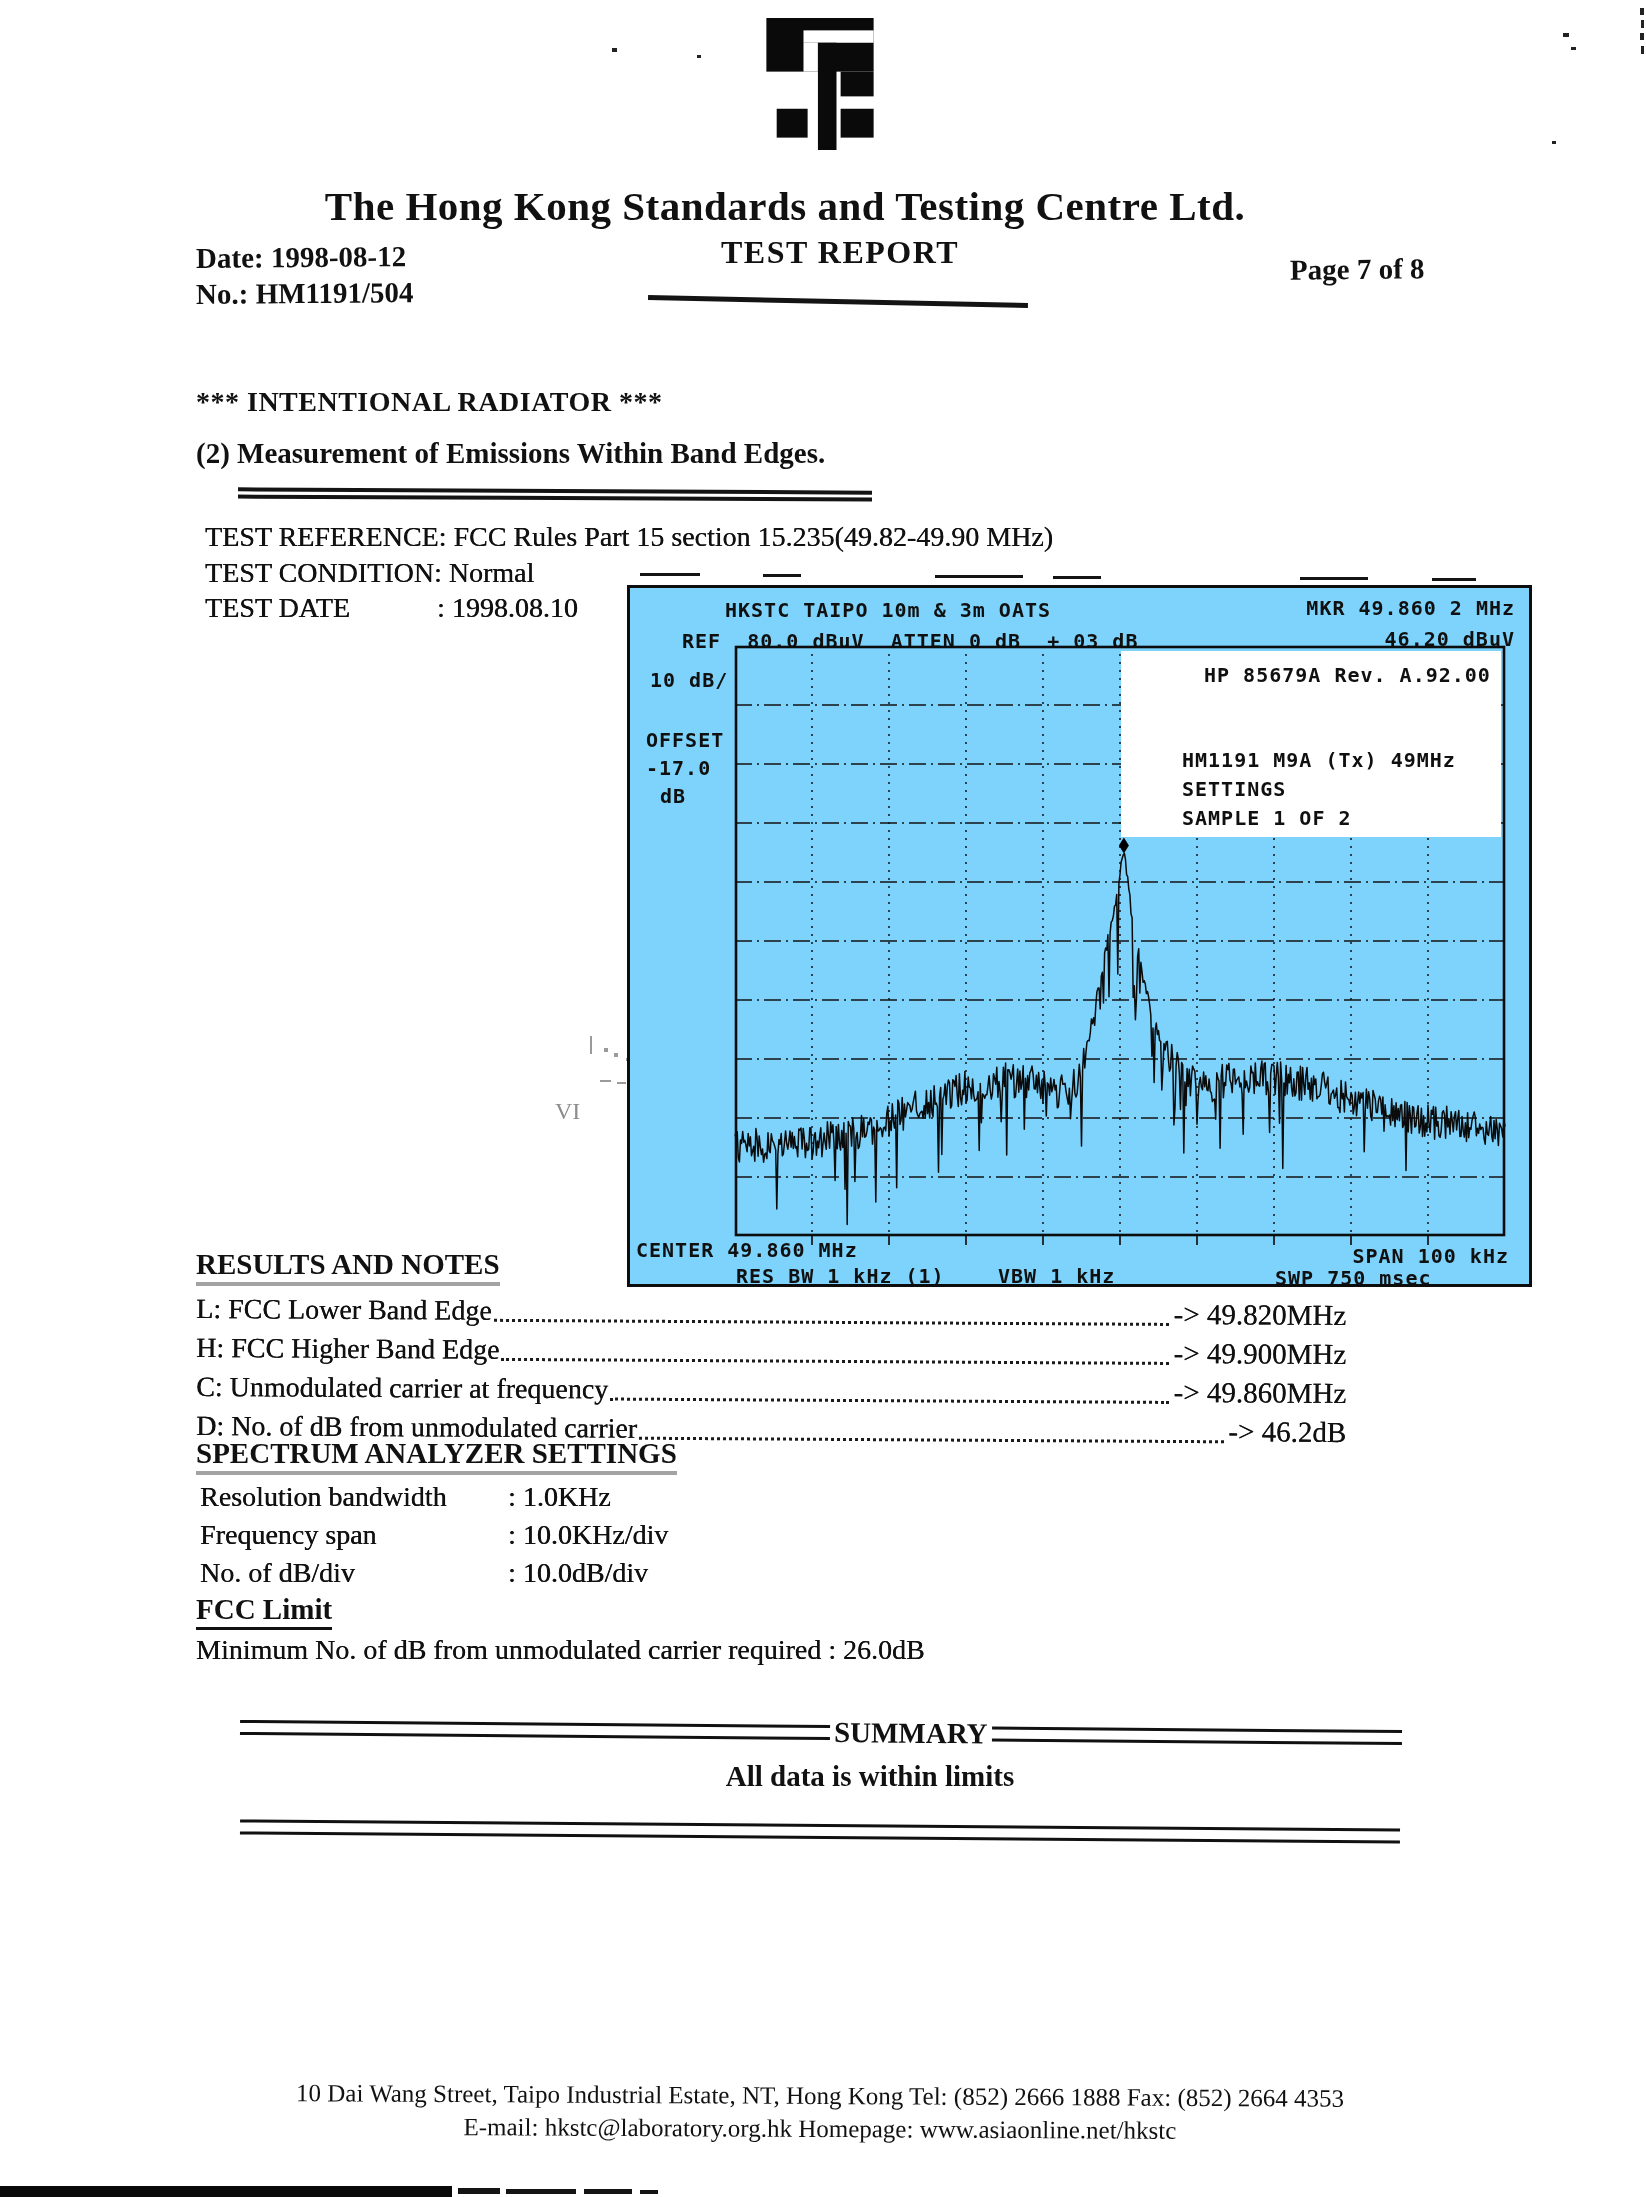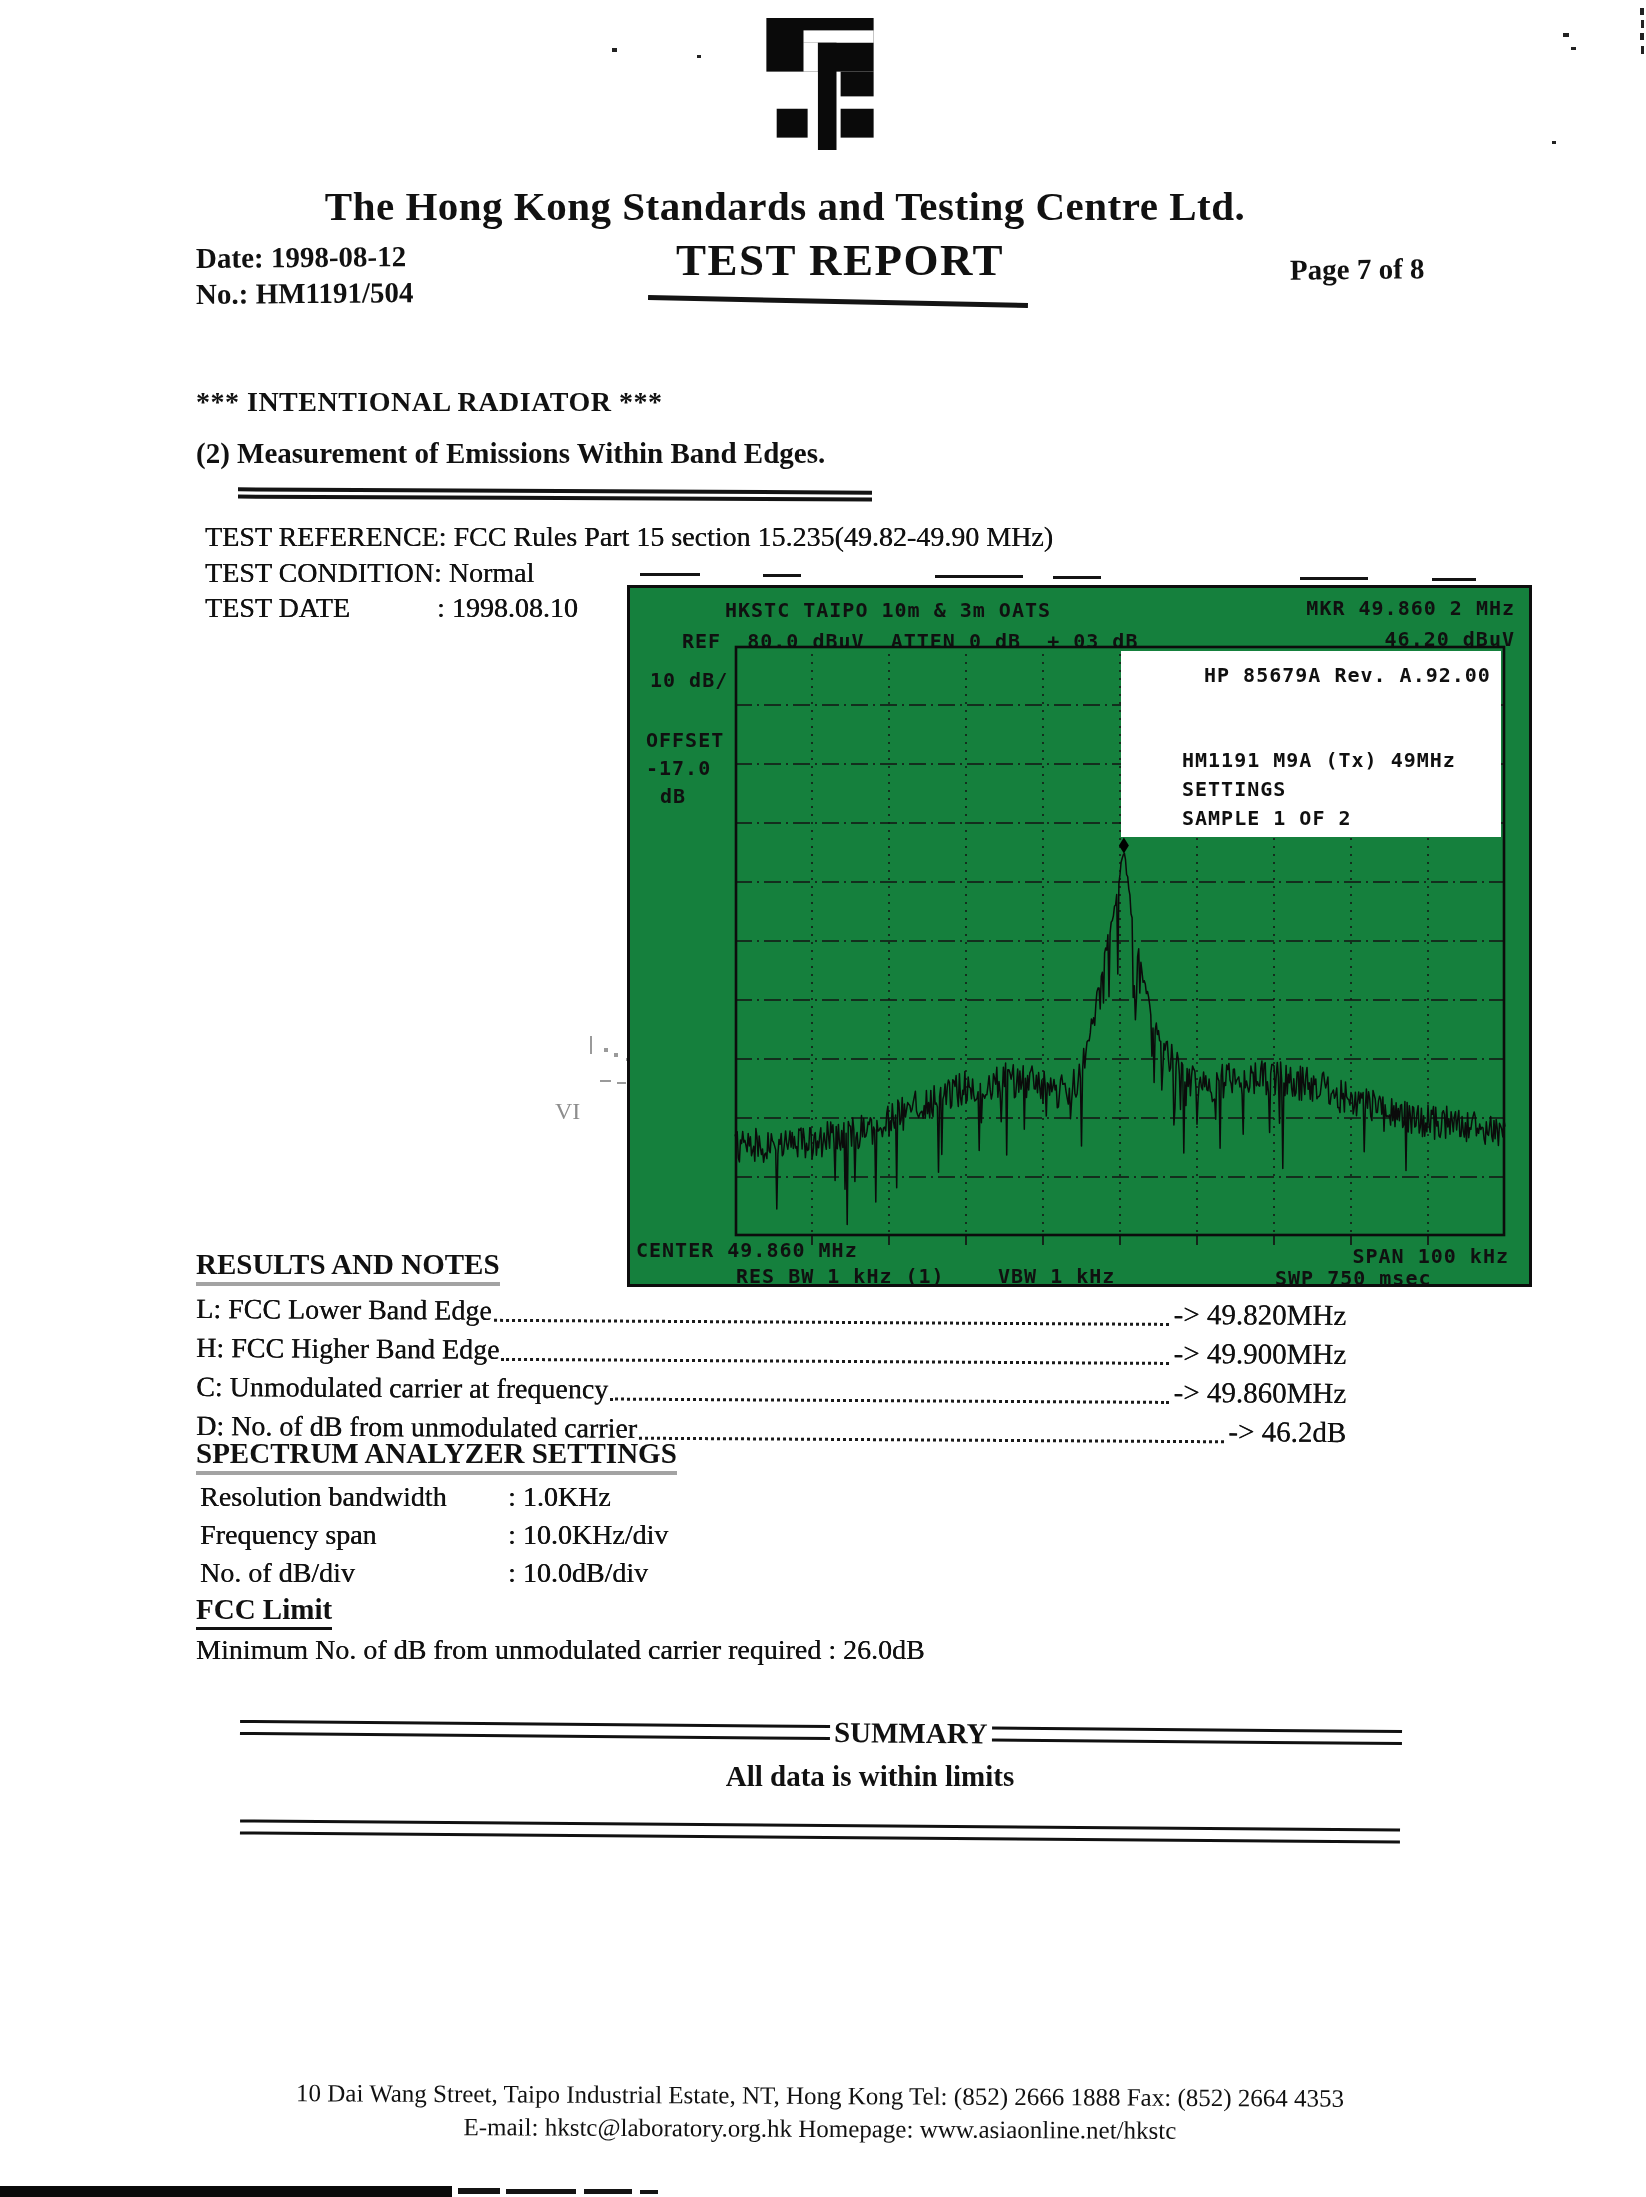--- a/index.html
+++ b/index.html
@@ -3,38 +3,38 @@
 <meta charset="utf-8">
 <style>
   html,body{margin:0;padding:0;background:#e8e8e8;}
   .page{position:relative;width:1646px;height:2197px;background:#ffffff;overflow:hidden;
         font-family:"Liberation Serif",serif;color:#111;}
   .abs{position:absolute;}
   .body-txt{font-weight:400;text-shadow:0.35px 0 0 currentColor;}
   .dm{font-family:"DejaVu Sans Mono",monospace;font-weight:700;font-size:20px;
       letter-spacing:1px;white-space:pre;color:#101010;}
   .title{font-size:41px;font-weight:700;letter-spacing:0.5px;text-align:center;}
-  .doc-title{font-size:45px;font-weight:700;letter-spacing:1.5px;}
+  .doc-title{font-size:32px;font-weight:700;letter-spacing:1.5px;}
   .h-meta{font-size:29px;font-weight:700;}
   .sec{font-size:28px;font-weight:700;}
   .body28{font-size:28px;}
   .uline{border-bottom:4px solid #a3a3a3;padding-bottom:1px;display:inline-block;}
   .uline3{border-bottom:3.5px solid #111;padding-bottom:1px;display:inline-block;}
   .bar{background:#141414;}
   .res-row{display:flex;align-items:flex-end;font-size:28px;transform:rotate(0.35deg);transform-origin:left bottom;}
   .res-leader{flex:1;border-bottom:3.4px dotted #1a1a1a;height:20px;margin:0 4px 5px 2px;}
   .res-val{white-space:nowrap;font-size:29px;}
   .set-row{font-size:28px;}
   .set-label{display:inline-block;width:308px;}
   .dbl{height:9px;border-top:3px solid #111;border-bottom:3px solid #111;}
   .summary-row{display:flex;align-items:center;transform:rotate(0.5deg);}
   .speck{position:absolute;background:#222;}
   .pencil{position:absolute;background:#9a9a9a;}
   .plot-box{position:absolute;left:627px;top:585px;width:905px;height:702px;
-            border:3px solid #0d0d0d;box-sizing:border-box;background:#15803d;}
+            border:3px solid #0d0d0d;box-sizing:border-box;background:#7dd3fc;}
   svg{display:block;}
 </style>
 </head>
 <body>
 
 <div class="page">
 
   <div class="speck" style="left:612px;top:48px;width:5px;height:4px;"></div>
   <div class="speck" style="left:697px;top:55px;width:4px;height:3px;"></div>
   <div class="speck" style="left:1563px;top:33px;width:6px;height:4px;"></div>

